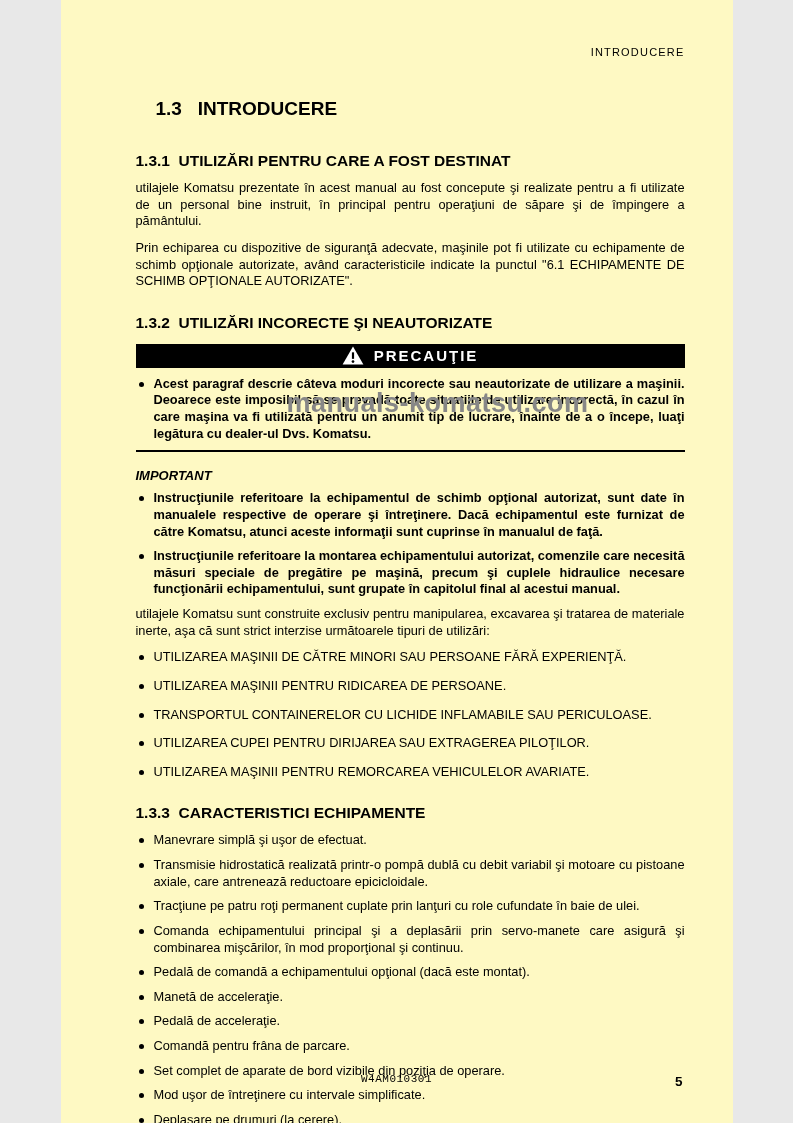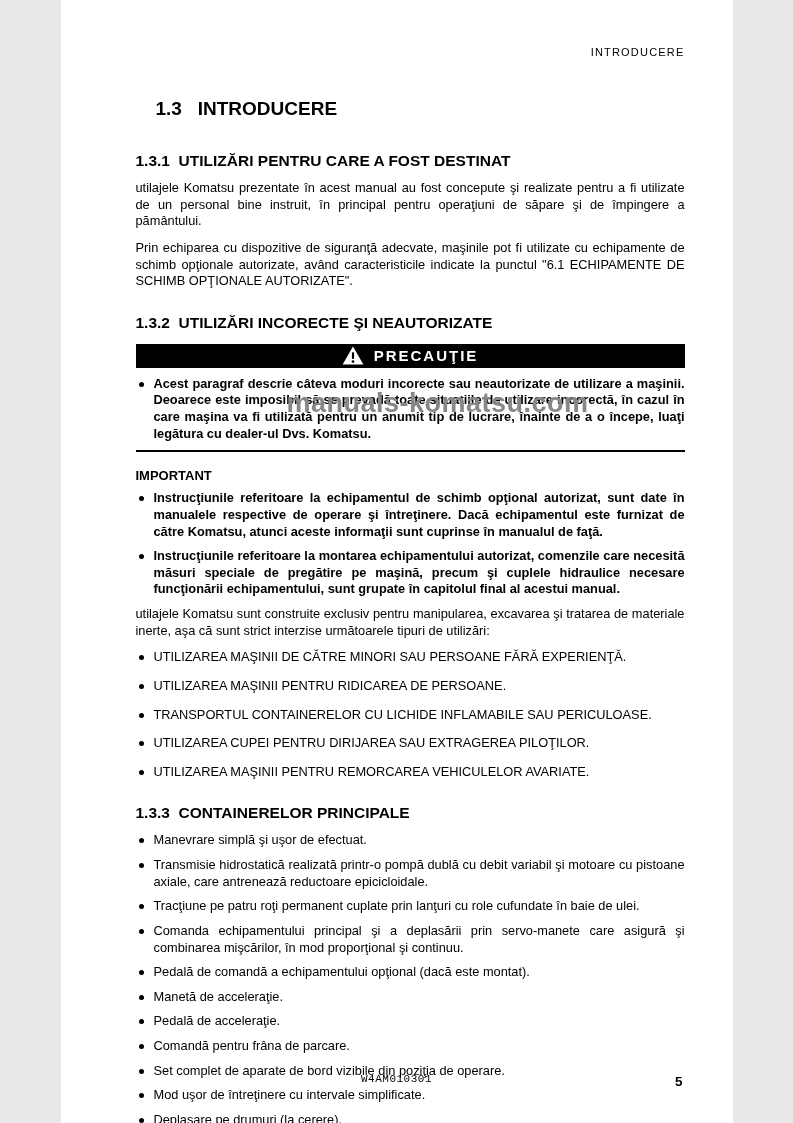--- a/index.html
+++ b/index.html
@@ -3,21 +3,21 @@
 <meta charset="utf-8">
 <style>
   * { margin: 0; padding: 0; box-sizing: border-box; }
   html, body { background: #e8e8e8; }
   body { font-family: "Liberation Sans", sans-serif; }
   .page {
     position: relative;
     width: 672px;
     height: 1123px;
     margin: 0 auto;
-    background: #ffffff;
+    background: #fef9c3;
     color: #000;
     padding: 46px 48px 0 75px;
     overflow: hidden;
   }
   .running-header {
     text-align: right;
     font-size: 11px;
     letter-spacing: 1.2px;
     margin-bottom: 40px;
   }
@@ -77,20 +77,21 @@
   ul.blist.upper li { margin-bottom: 12px; }
   .thick-rule {
     border: none;
     border-top: 2.5px solid #000;
     margin: 3px 0 16px 0;
   }
   .important-label {
     font-weight: bold;
     font-size: 13px;
     margin: 14px 0 7px 0;
+    font-style: italic;
   }
   .watermark {
     position: absolute;
     top: 388px;
     left: 226px;
     font-size: 27px;
     font-weight: bold;
     color: #878787;
     letter-spacing: 0.5px;
     pointer-events: none;
@@ -185,21 +186,21 @@
         <span class="txt">UTILIZAREA CUPEI PENTRU DIRIJAREA SAU EXTRAGEREA PILOŢILOR.</span>
       </li>
       <li>
         <span class="dot"></span>
         <span class="txt">UTILIZAREA MAŞINII PENTRU REMORCAREA VEHICULELOR AVARIATE.</span>
       </li>
     </ul>
   </section>
 
   <section>
-    <h2 class="section-heading mt-lg">1.3.3  CONTAINERELOR PRINCIPALE</h2>
+    <h2 class="section-heading mt-lg">1.3.3  CARACTERISTICI ECHIPAMENTE</h2>
     <ul class="blist justified">
       <li>
         <span class="dot"></span>
         <span class="txt">Manevrare simplă şi uşor de efectuat.</span>
       </li>
       <li>
         <span class="dot"></span>
         <span class="txt">Transmisie hidrostatică realizată printr-o pompă dublă cu debit variabil şi motoare cu pistoane axiale, care antrenează reductoare epicicloidale.</span>
       </li>
       <li>

